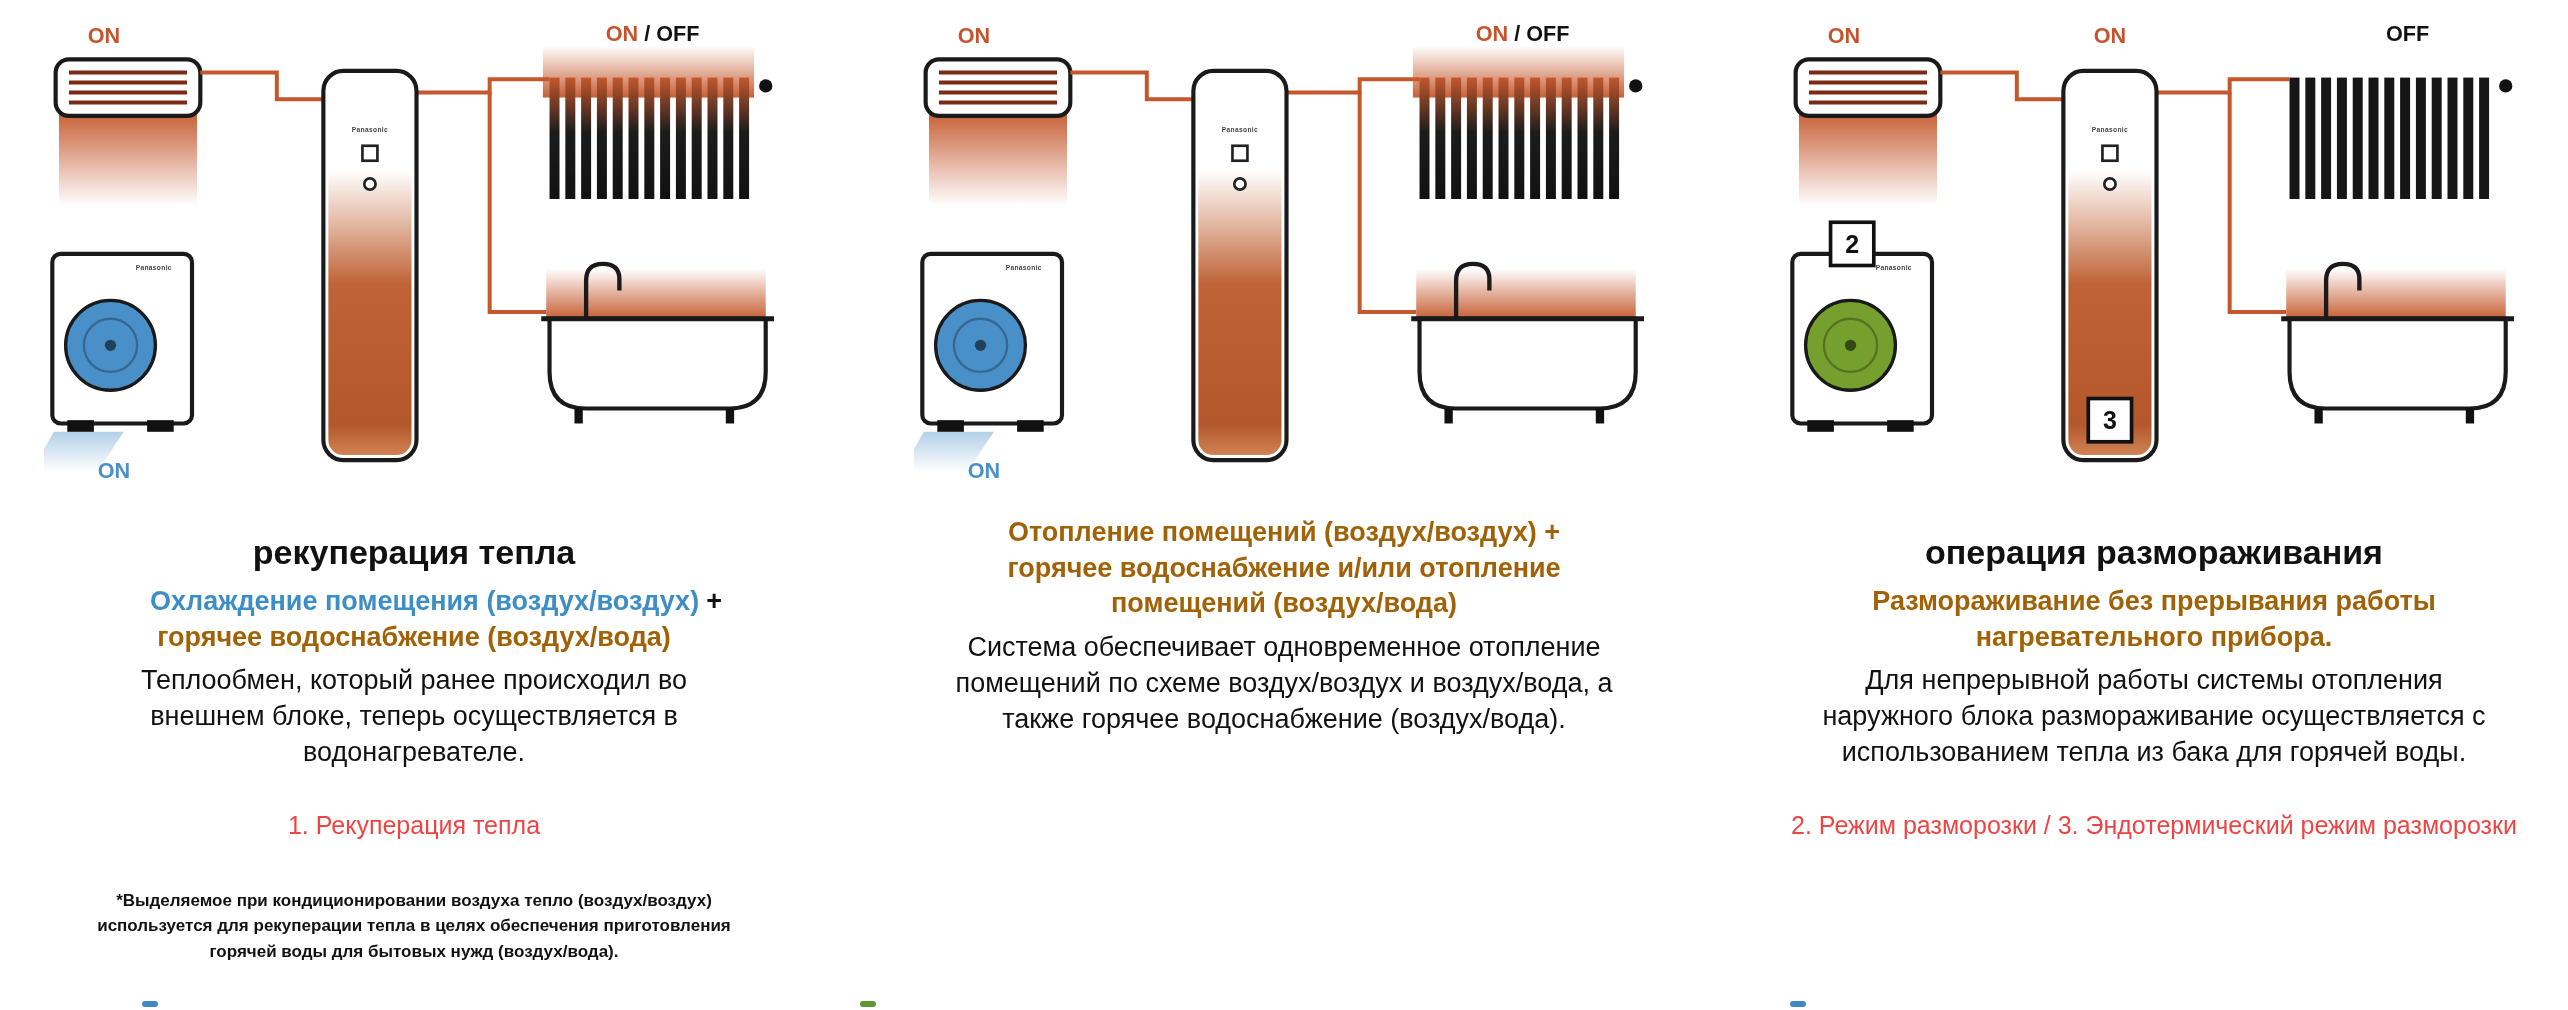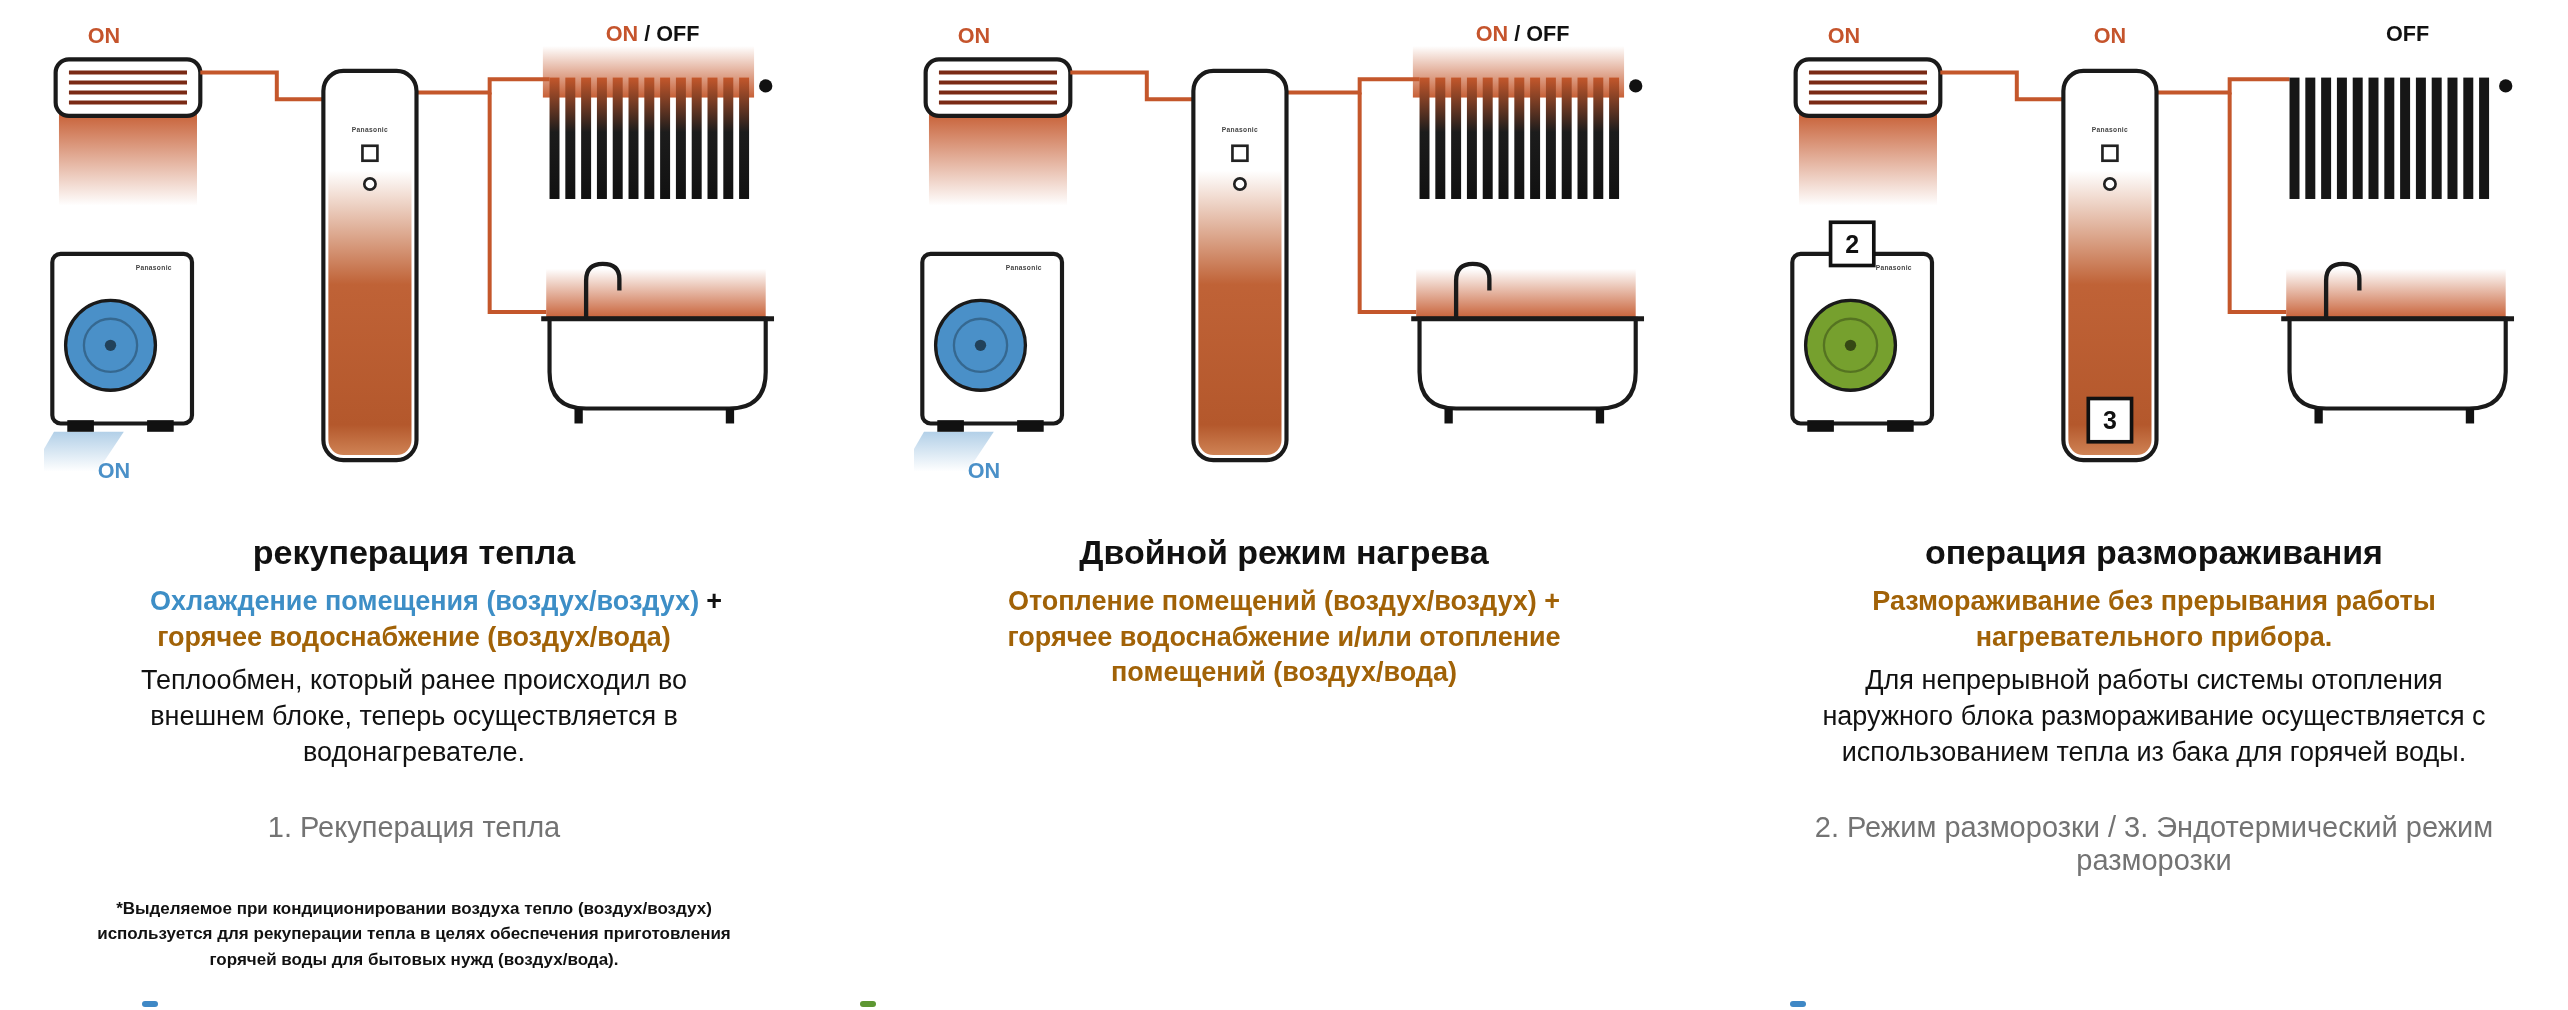--- a/index.html
+++ b/index.html
@@ -24,21 +24,21 @@
 
   
   .title{font-size:34px;font-weight:700;color:#111;margin:18px 0 12px;}
   .subtitle{font-size:27px;font-weight:700;line-height:1.32;margin:0 auto;max-width:660px;}
   .blue-text{color:#3d8ec6;margin-left:44px;}
   .orange-text{color:#a16207;}
   .dark-text{color:#111;}
   .block{display:block;}
   .plus{margin-left:7px;}
   .body-text{font-size:27px;line-height:1.33;color:#111;margin:8px auto 0;max-width:665px;}
-  .legend{font-size:29px;color:#737373;margin-top:40px;}
+  .legend{font-size:25px;color:#ef4444;margin-top:40px;}
   .footnote{font-size:17px;font-weight:700;line-height:1.5;margin:23px auto 0;max-width:640px;color:#111;}
 
   .mark{position:absolute;bottom:3px;width:16px;height:6px;border-radius:3px;}
 </style>
 </head>
 <body>
 
 <div class="page">
 
   <svg width="0" height="0" style="position:absolute" aria-hidden="true">
@@ -201,22 +201,22 @@
         </g>
         <g>
           <rect x="302" y="152" width="132" height="30" fill="url(#gOrangeUp)"></rect>
           <path class="unit" d="M304,182 V214 Q304,236 326,236 H412 Q434,236 434,214 V182 Z"></path>
           <line x1="299" y1="182" x2="439" y2="182" stroke="#1a1a1a" stroke-width="3"></line>
           <path d="M326,182 V159 Q326,149 336,149 Q346,149 346,158 V165" fill="none" stroke="#1a1a1a" stroke-width="2.6"></path>
           <rect x="319" y="236" width="5" height="9" fill="#111"></rect>
           <rect x="410" y="236" width="5" height="9" fill="#111"></rect>
         </g>
       </svg>
-      <h2 class="title">Двойной режим нагрева</h2>
       <p class="subtitle orange-text">Отопление помещений (воздух/воздух) + горячее водоснабжение и/или отопление помещений (воздух/вода)</p>
+      <p class="body-text">Система обеспечивает одновременное отопление помещений по схеме воздух/воздух и воздух/вода, а также горячее водоснабжение (воздух/вода).</p>
     </section>
 
     <section class="panel">
       <svg class="diagram" viewBox="0 0 445 300">
         <g>
           <text x="36" y="16" class="lbl f-orange" text-anchor="middle">ON</text>
           <rect x="9" y="58" width="83" height="56" fill="url(#gOrangeDown)"></rect>
           <rect class="unit" x="7" y="26" width="87" height="34" rx="8"></rect>
           <g stroke="#7a2a15" stroke-width="2.4">
             <line x1="15" y1="34" x2="86" y2="34"></line>

